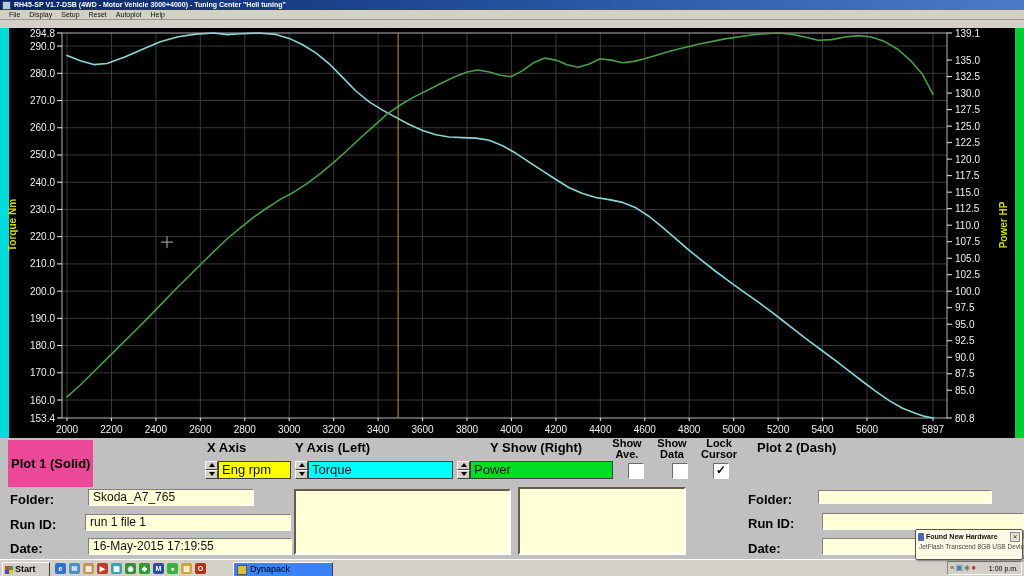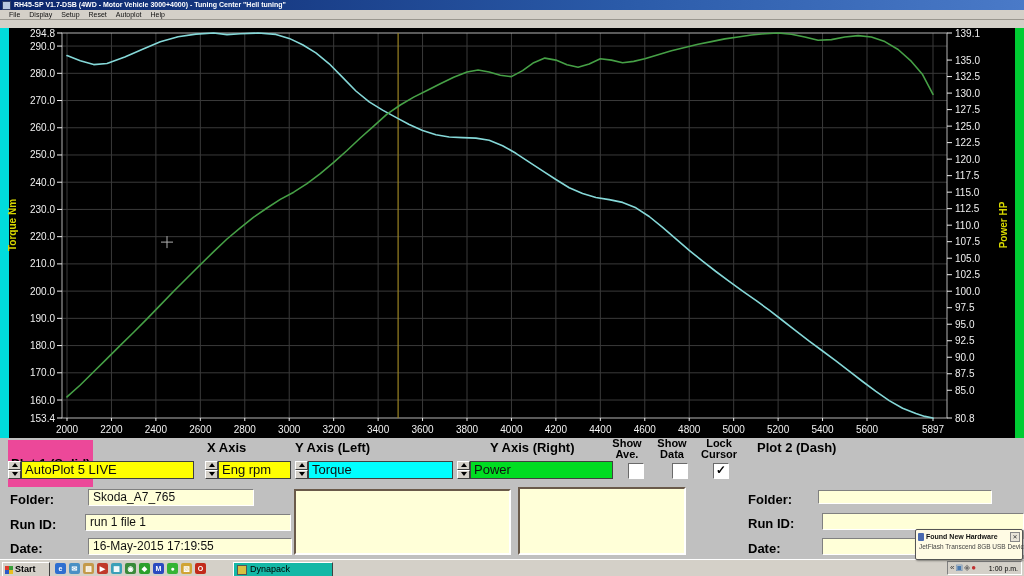--- a/index.html
+++ b/index.html
@@ -57,21 +57,21 @@
            border-top:1px solid #fff;}
   .start-btn{position:absolute;left:2px;top:2px;width:46px;height:13px;background:#d4d0c8;
              border:1px solid;border-color:#fff #404040 #404040 #fff;display:flex;align-items:center;}
   .winflag{width:8px;height:8px;margin:0 2px;display:grid;grid-template-columns:4px 4px;grid-template-rows:4px 4px;flex:none;}
   .winflag b:nth-child(1){background:#e03a2a;}.winflag b:nth-child(2){background:#38a038;}
   .winflag b:nth-child(3){background:#2a58c8;}.winflag b:nth-child(4){background:#e8c020;}
   .start-txt{font-size:9px;font-weight:bold;color:#000;line-height:13px;}
   .qlaunch{position:absolute;left:55px;top:2px;height:13px;display:flex;align-items:center;}
   .ql-ico{width:11px;height:11px;margin-right:3px;border-radius:2px;color:#fff;font-size:7px;
           line-height:11px;text-align:center;font-weight:bold;flex:none;}
-  .task-btn{position:absolute;left:233px;top:2px;width:98px;height:13px;background:#14b8a6;
+  .task-btn{position:absolute;left:233px;top:2px;width:98px;height:13px;background:#3b82f6;
             border:1px solid;border-color:#fff #404040 #404040 #fff;display:flex;align-items:center;}
   .task-ico{width:8px;height:8px;margin:0 3px;background:#d8c040;border:1px solid #555;flex:none;}
   .task-txt{font-size:9px;color:#000;line-height:13px;}
   .tray{position:absolute;left:947px;top:1px;width:75px;height:14px;background:#d4d0c8;
         border:1px solid;border-color:#808080 #fff #fff #808080;display:flex;align-items:center;padding-left:2px;box-sizing:border-box;}
   .tray-ico{font-size:8px;line-height:12px;margin-right:1px;flex:none;}
   .clock{font-size:7px;color:#000;margin-left:1px;white-space:nowrap;}
 </style>
 </head>
 <body>
@@ -258,33 +258,26 @@
       <line x1="398.1111111111111" y1="5" x2="398.1111111111111" y2="390" stroke="#9a8324" stroke-width="1.2"></line>
       <polyline points="67.0,27.6 80.3,32.8 93.7,36.6 107.0,35.5 124.8,29.0 142.6,21.3 160.3,13.7 178.1,8.8 195.9,6.1 213.7,5.0 227.0,6.6 240.3,5.8 258.1,5.0 275.9,6.4 289.2,10.4 302.6,16.7 315.9,24.9 329.2,35.8 342.6,49.4 355.9,63.0 369.2,73.9 382.6,82.1 395.9,89.4 409.2,96.5 422.6,102.5 435.9,106.8 449.2,109.0 462.6,109.6 475.9,110.1 489.2,112.3 502.6,117.7 515.9,125.3 529.2,134.1 542.6,142.8 555.9,151.5 569.2,159.7 582.6,165.6 595.9,169.5 609.2,171.6 622.6,174.4 635.9,179.8 649.2,188.5 662.6,199.4 675.9,210.8 689.2,222.3 702.6,233.2 715.9,243.5 729.2,253.3 742.6,263.1 755.9,272.4 769.2,282.2 782.6,292.5 795.9,302.9 809.2,313.2 822.6,323.0 835.9,332.8 849.2,343.2 862.6,353.5 875.9,363.3 889.2,372.6 902.6,380.2 915.9,385.6 924.8,388.4 933.0,390.0" fill="none" stroke="#85d8d8" stroke-width="1.6" stroke-linejoin="round" stroke-linecap="round"></polyline>
       <polyline points="67.0,368.9 80.3,357.0 93.7,343.8 107.0,330.6 120.3,317.4 133.7,304.2 147.0,290.9 160.3,277.1 173.7,263.2 187.0,250.0 200.3,236.8 213.7,223.6 227.0,211.0 240.3,199.8 253.7,189.2 267.0,180.0 280.3,171.4 293.7,164.2 307.0,155.6 320.3,145.7 333.7,134.4 347.0,122.5 360.3,110.0 373.7,98.1 387.0,86.2 400.3,77.0 413.7,69.1 427.0,62.5 440.3,55.8 453.7,49.2 467.0,44.0 478.1,42.0 489.2,44.0 500.3,47.3 511.4,48.6 522.6,42.6 533.7,34.7 544.8,30.1 555.9,32.1 567.0,36.7 578.1,39.3 589.2,36.0 600.3,30.8 611.4,32.1 622.6,34.7 633.7,33.4 644.8,30.8 658.1,26.8 671.4,22.8 684.8,19.5 698.1,16.2 711.4,13.6 724.8,10.9 738.1,9.0 751.4,7.0 764.8,5.7 778.1,5.0 791.4,6.3 804.8,9.0 818.1,12.3 831.4,11.6 844.8,9.0 858.1,7.6 871.4,9.0 884.8,13.6 898.1,21.5 911.4,33.4 922.6,46.6 933.0,66.4" fill="none" stroke="#46a046" stroke-width="1.6" stroke-linejoin="round" stroke-linecap="round"></polyline>
       <line x1="161" y1="214.10891089108912" x2="173" y2="214.10891089108912" stroke="#b0b0b0"></line>
       <line x1="167" y1="208.10891089108912" x2="167" y2="220.10891089108912" stroke="#b0b0b0"></line>
     </svg>
 
   <div class="hdr hl" style="left:8px;top:440px;">Plot 1 (Solid)</div>
   <div class="hdr" style="left:207px;top:440px;">X Axis</div>
   <div class="hdr" style="left:295px;top:440px;text-align:center;">Y Axis (Left)</div>
-  <div class="hdr" style="left:490px;top:440px;">Y Axis (Right)</div>
+  <div class="hdr" style="left:490px;top:440px;">Y Show (Right)</div>
   <div class="hdr2" style="left:604px;top:438px;width:46px;">Show Ave.</div>
   <div class="hdr2" style="left:649px;top:438px;width:46px;">Show Data</div>
   <div class="hdr2" style="left:693px;top:438px;width:52px;">Lock Cursor</div>
   <div class="hdr" style="left:757px;top:440px;">Plot 2 (Dash)</div>
 
-  <div class="dd" style="left:8px;">
-    <span class="spin">
-        <i class="up"></i>
-        <i class="dn"></i>
-      </span>
-    <span class="field f-yellow" style="width:168px;">AutoPlot 5 LIVE</span>
-  </div>
   <div class="dd" style="left:205px;">
     <span class="spin">
         <i class="up"></i>
         <i class="dn"></i>
       </span>
     <span class="field f-yellow" style="width:68px;">Eng rpm</span>
   </div>
   <div class="dd" style="left:295px;">
     <span class="spin">
         <i class="up"></i>

